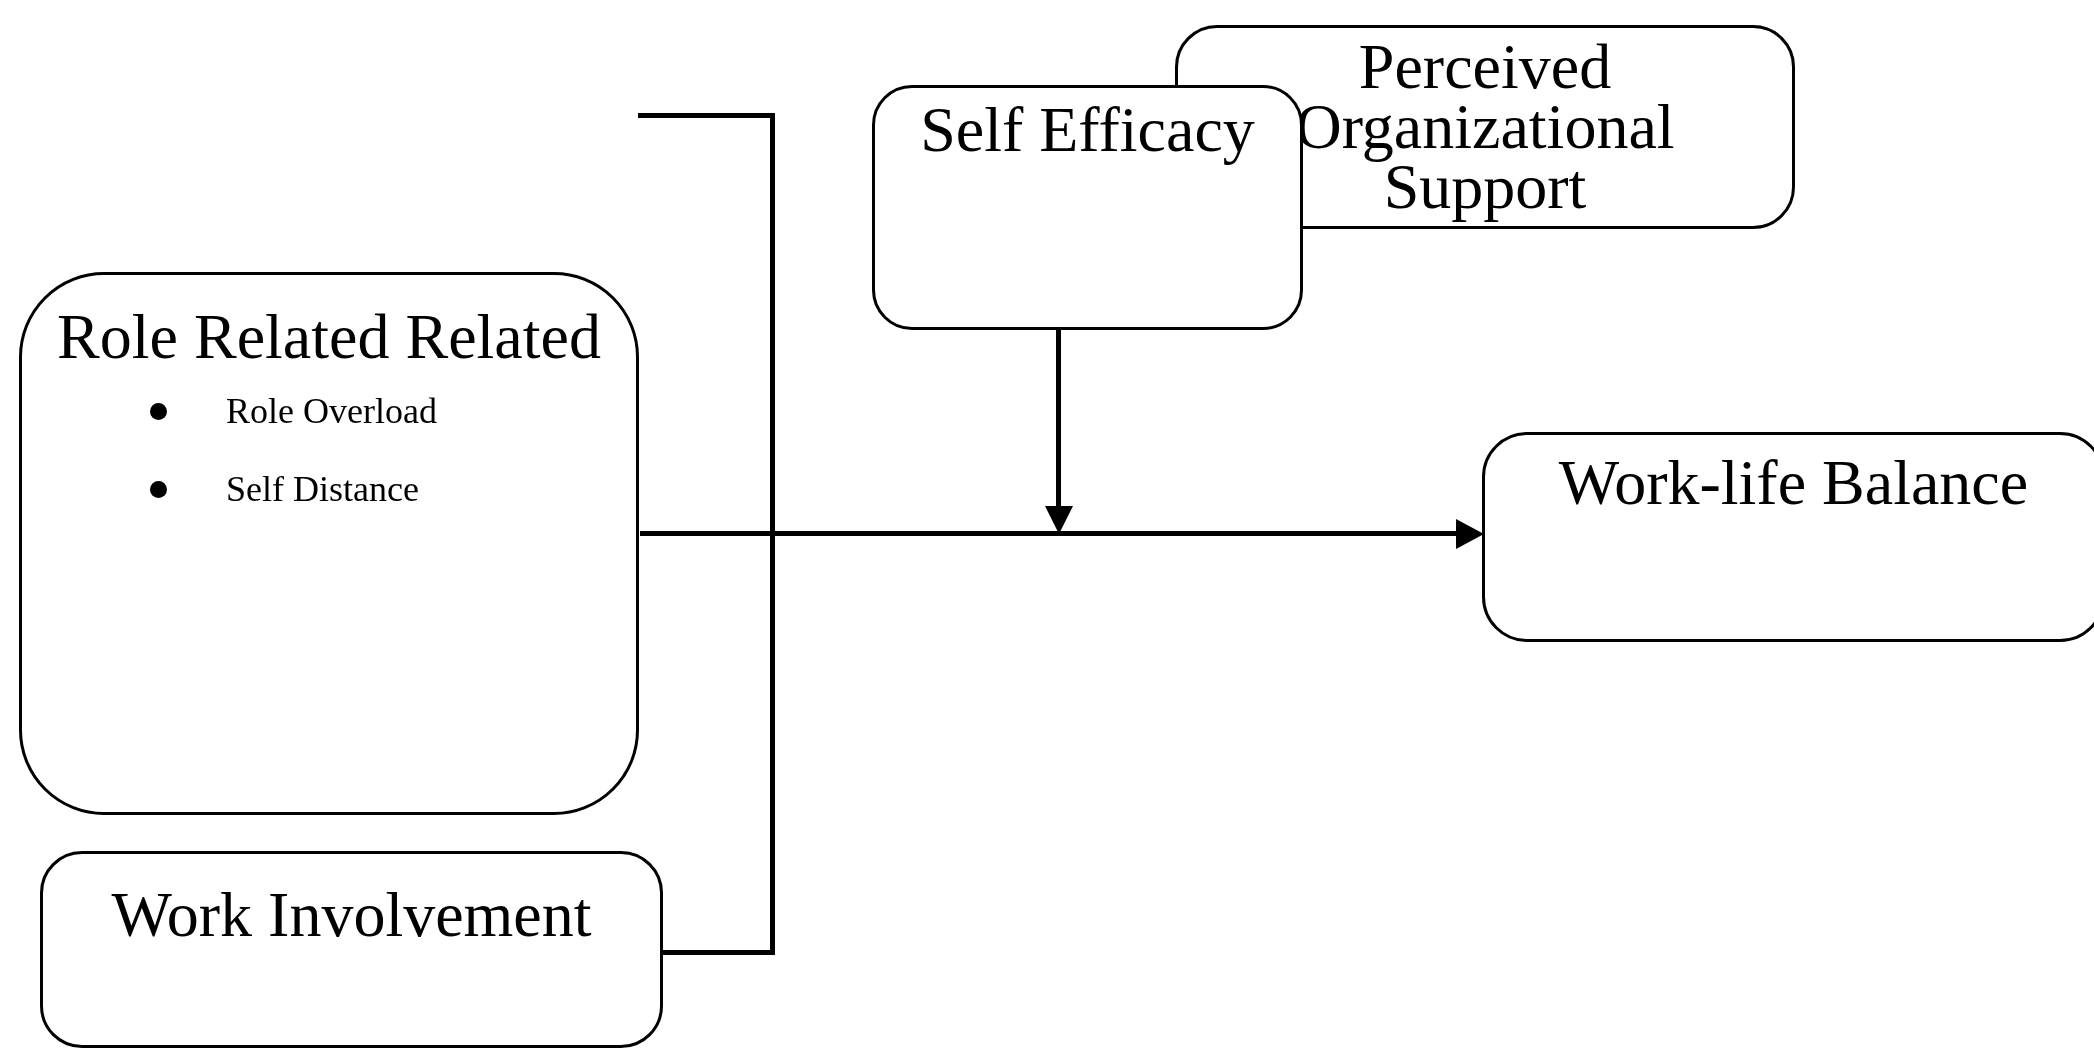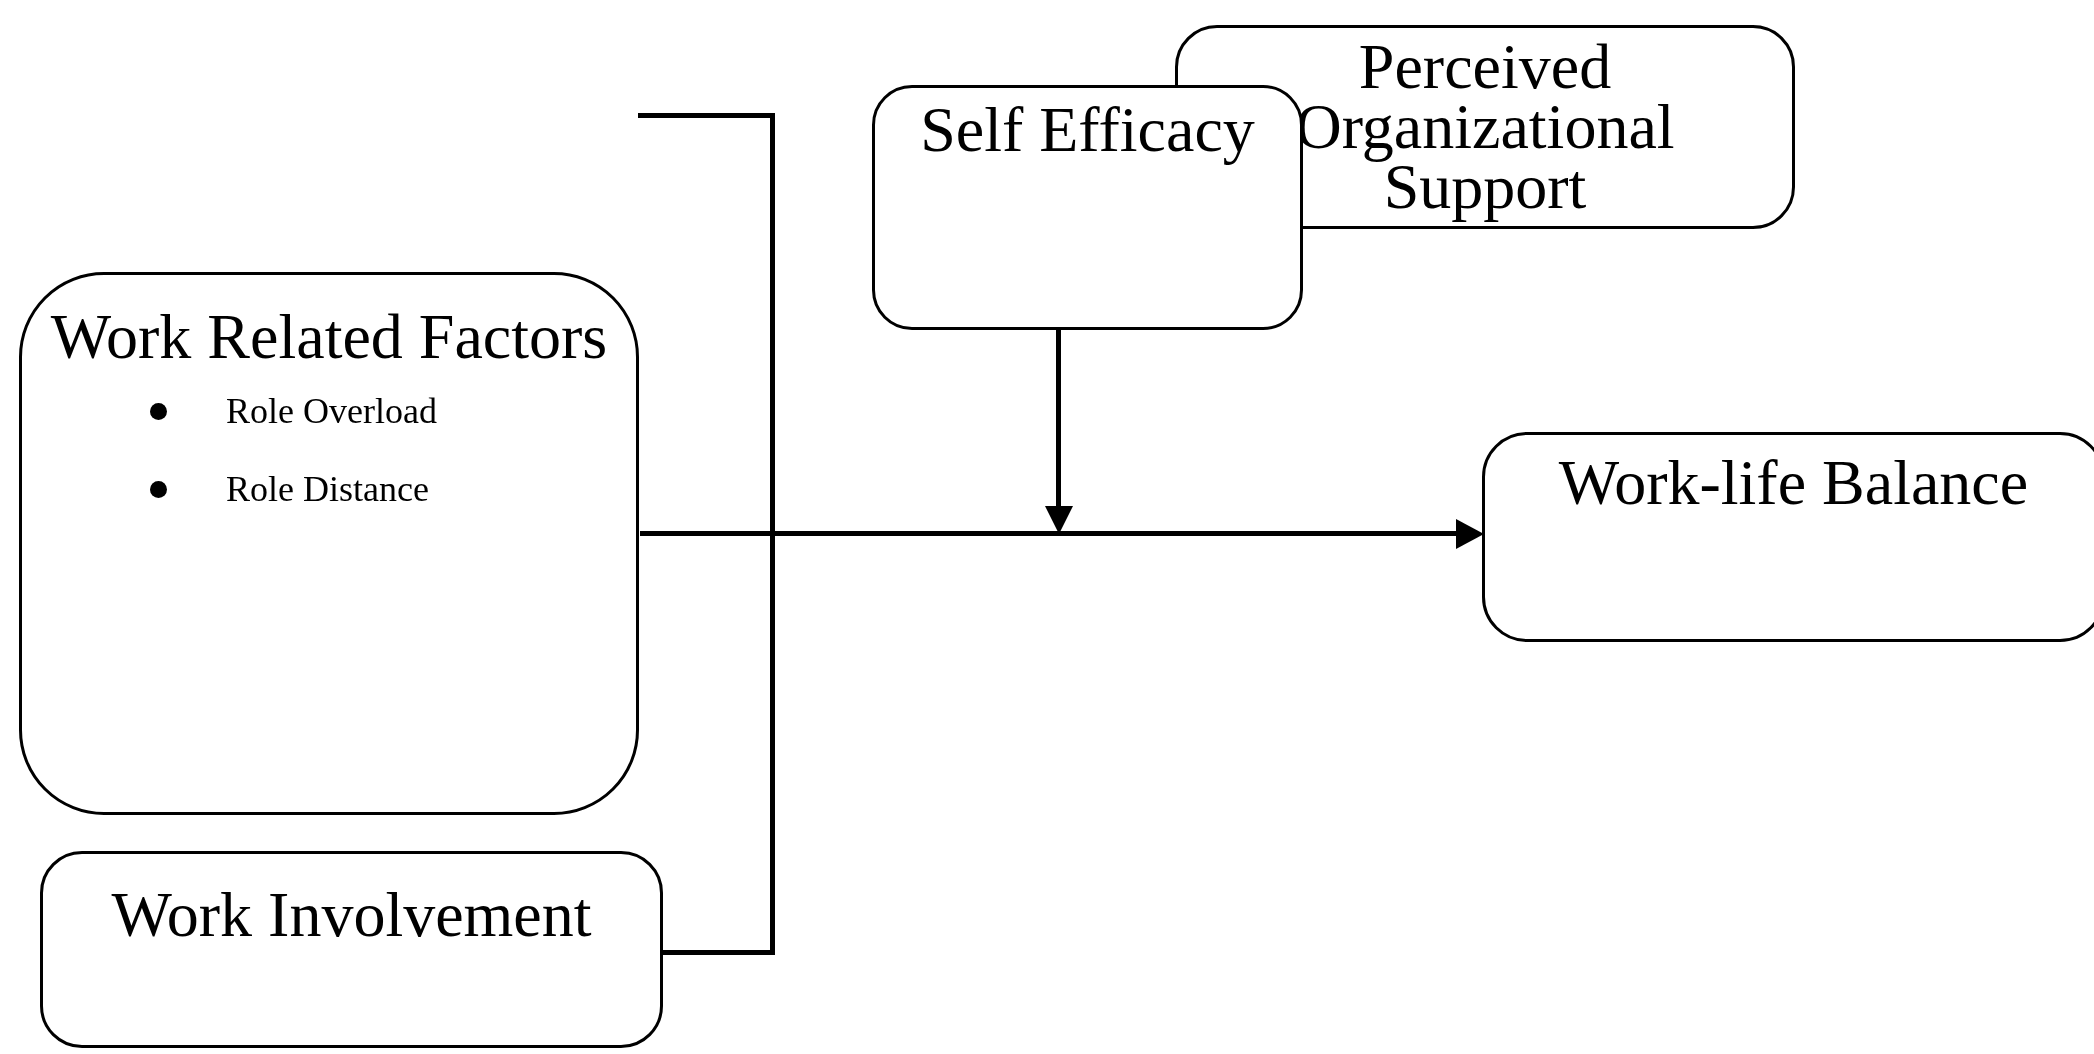--- a/index.html
+++ b/index.html
@@ -122,28 +122,28 @@
 
   <div class="node" id="pos-box">
     <div class="node-label wrap">Perceived Organizational Support</div>
   </div>
 
   <div class="node" id="se-box">
     <div class="node-label">Self Efficacy</div>
   </div>
 
   <div class="node" id="role-box">
-    <div class="node-label role-title">Work Related Factors</div>
+    <div class="node-label role-title">Role Related Related</div>
     <div class="role-item" id="role-item-0">
       <span class="bullet-dot"></span>
       <span class="item-text">Role Overload</span>
     </div>
     <div class="role-item" id="role-item-1">
       <span class="bullet-dot"></span>
-      <span class="item-text">Role Distance</span>
+      <span class="item-text">Self Distance</span>
     </div>
   </div>
 
   <div class="node" id="wi-box">
     <div class="node-label">Work Involvement</div>
   </div>
 
   <div class="node" id="wlb-box">
     <div class="node-label">Work-life Balance</div>
   </div>

